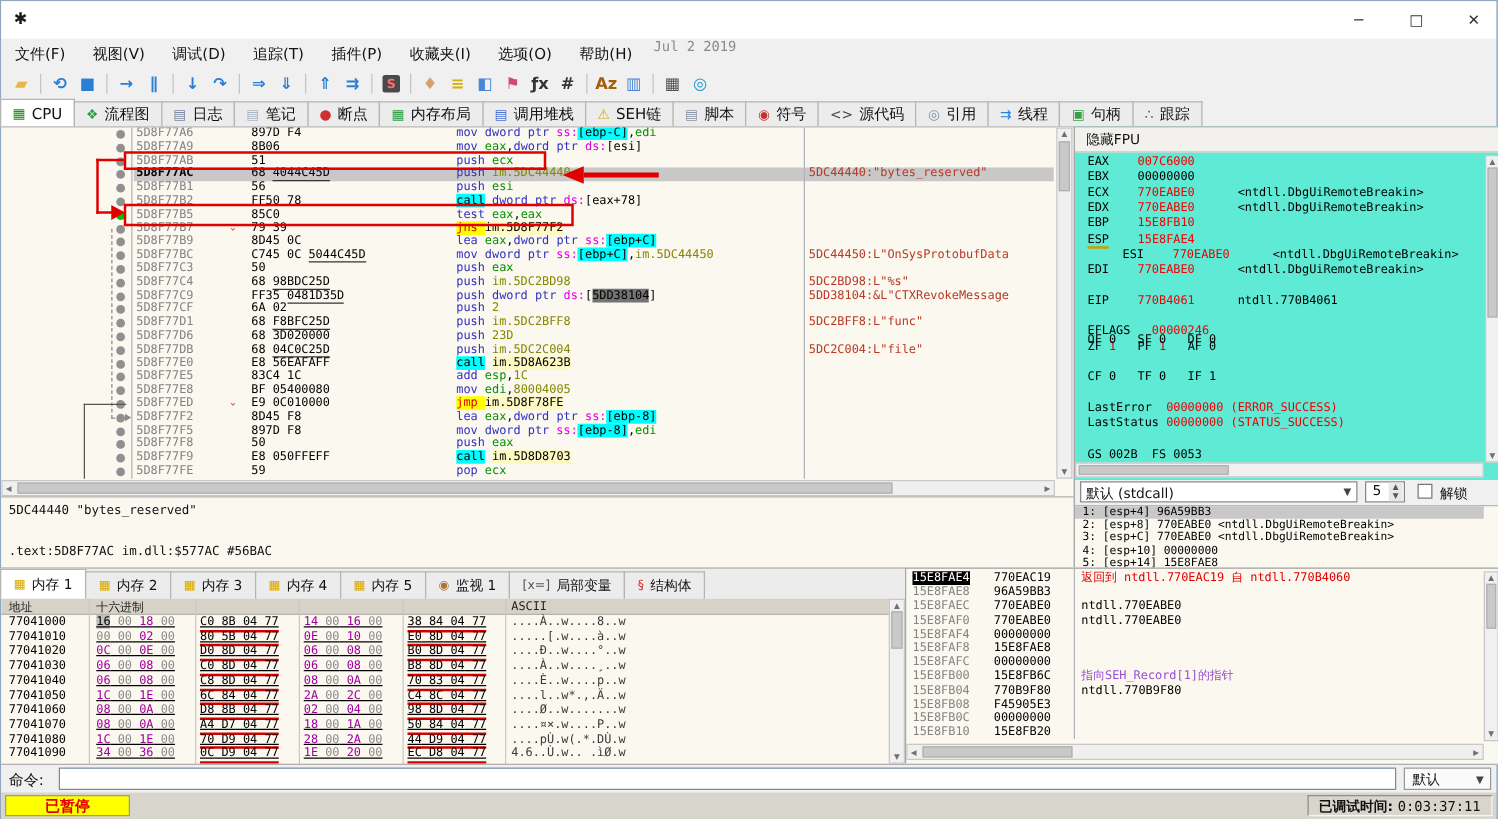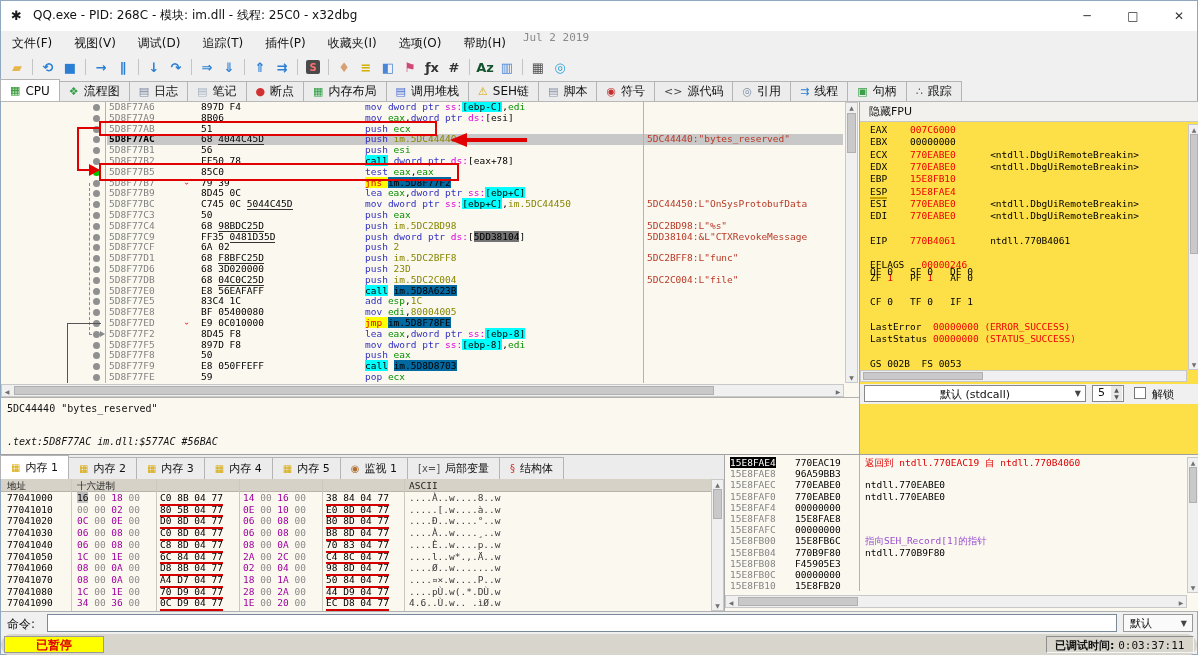--- a/index.html
+++ b/index.html
@@ -40,70 +40,70 @@
   .dot.green { background:#00c400; }
   .vmark { position:absolute; left:182px; top:0; color:#dd0000; font-size:8px; transform:rotate(90deg); }
   .c-addr { position:absolute; left:108px; color:#828282; }
   .c-addr.sel { color:#000; font-weight:bold; }
   .c-bytes { position:absolute; left:200px; color:#000; }
   .c-ins { position:absolute; left:364px; color:#000; }
   .c-cmt { position:absolute; left:646px; color:#b83a26; }
   .u { border-bottom:1px solid #333; }
   .tk-mn,.tk-kw { color:#3030c0; } .tk-reg { color:#089000; } .tk-seg { color:#e000e0; }
   .tk-mc { background:#00ffff; color:#000; } .tk-mb { color:#000; } .tk-imm { color:#868600; }
-  .tk-cm { background:#00ffff; color:#000; } .tk-jt { background:#0369a1; color:#000; }
+  .tk-cm { background:#00ffff; color:#000; } .tk-jt { background:#fef9c3; color:#000; }
   .tk-jm { background:#ffff00; color:#e00000; } .tk-hy { background:#737373; color:#000; } .tk-t { color:#000; }
   .gutline { position:absolute; background:transparent; }
   .vsep { position:absolute; top:0; width:1px; height:281px; background:#b0b4ba; }
 
   
   .redbox { position:absolute; border:2px solid #e00000; background:transparent; }
   .redline { position:absolute; background:#e00000; }
   .tri-right { position:absolute; width:0; height:0; border-top:6px solid transparent; border-bottom:6px solid transparent; border-left:11px solid #e00000; }
   .tri-left { position:absolute; width:0; height:0; border-top:7px solid transparent; border-bottom:7px solid transparent; border-right:17px solid #e00000; }
 
   
   .sb { position:absolute; background:#f0f0f0; border:1px solid #c8c8c8; }
   .sb .thumb { position:absolute; background:#c9c9c9; border:1px solid #b0b0b0; }
   .sb .arr { position:absolute; color:#707070; font-size:6px; width:100%; text-align:center; }
 
   
   .infobox { position:absolute; left:0; top:396px; width:858px; height:57px; background:#fbf8f0; border-top:1px solid #b0b0b0; font-family:"DejaVu Sans Mono",monospace; font-size:10px; color:#111; }
   .infobox .l1 { position:absolute; left:6px; top:5px; }
-  .infobox .l2 { position:absolute; left:6px; top:38px;font-style:italic; }
-
-  
-  .regpane { position:absolute; left:858px; top:100px; width:340px; height:353px; background:#fde047; border-left:1px solid #a8a8a8; border-top:1px solid #b8b8b8; }
+  .infobox .l2 { position:absolute; left:6px; top:38px; }
+
+  
+  .regpane { position:absolute; left:858px; top:100px; width:340px; height:353px; background:#5eead4; border-left:1px solid #a8a8a8; border-top:1px solid #b8b8b8; }
   .fpubtn { position:absolute; left:0; top:0; width:100%; height:20px; background:#f2f1ee; border-bottom:1px solid #c6c6c6; font-size:11px; color:#111; padding-left:9px; line-height:19px; }
   .rrow { position:absolute; left:10px; white-space:pre; font-family:"DejaVu Sans Mono",monospace; font-size:9.5px; line-height:12px; color:#000; }
   .rk { color:#000; } .rred { color:#f00000; }
   .resp { color:#000; border-bottom:2px solid #c8a000; }
   .reg-hscroll { left:0; top:268px; width:327px; height:12px; }
   .convrow { position:absolute; left:0; top:282px; width:100%; height:20px; background:#f0f0f0; }
-  .combo { position:absolute; left:4px; top:1px; width:222px; height:17px; background:#fff; border:1px solid #888; font-size:11px; padding:1px 4px; color:#111;text-align:center; }
+  .combo { position:absolute; left:4px; top:1px; width:222px; height:17px; background:#fff; border:1px solid #888; font-size:11px; padding:1px 4px; color:#111; }
   .combo .arrow { position:absolute; right:4px; top:3px; font-size:8px; color:#444; }
   .spin { position:absolute; left:232px; top:1px; width:32px; height:17px; background:#fff; border:1px solid #888; font-size:11px; padding-left:5px; color:#111; }
   .spin .updown { position:absolute; right:1px; top:0; font-size:6px; color:#555; line-height:7px; text-align:center; width:11px; background:#e8e8e8; height:15px; }
   .chk { position:absolute; left:274px; top:3px; width:12px; height:12px; background:#fff; border:1px solid #777; }
   .chklabel { position:absolute; left:292px; top:3px; font-size:11px; color:#111; }
   .argsarea { position:absolute; left:0; top:302px; width:100%; height:51px; background:#fbf8f0; border-top:1px solid #b8b8b8; }
   .arow { position:absolute; left:0; width:327px; height:10.2px; font-family:"DejaVu Sans Mono",monospace; font-size:9px; line-height:10.2px; white-space:pre; padding-left:6px; color:#000; }
   .arow.sel { background:#c8c8c8; }
 
   
   .mempane { position:absolute; left:0; top:453px; width:723px; height:157px; background:#fbf8f0; border-top:1px solid #a0a0a0; }
   .memtabs { position:absolute; left:0; top:0; width:100%; height:24px; background:#ececec; display:flex; align-items:flex-end; }
   .mtab { height:22px; display:flex; align-items:center; padding:0 10px; font-size:11px; color:#111; background:#ececec; border:1px solid #b4b4b4; border-bottom:none; margin-left:-1px; }
   .mtab.active { background:#ffffff; height:24px; }
   .mtab .tico { margin-right:5px; font-size:10px; }
   .memhdr { position:absolute; left:0; top:24px; width:100%; height:13px; background:#d6d2c8; border-bottom:1px solid #b8b4aa; font-family:"DejaVu Sans Mono",monospace; font-size:9.5px; color:#222; }
   .memhdr span { position:absolute; top:1px; }
   .mrow { position:absolute; left:0; width:710px; height:11.7px; font-family:"DejaVu Sans Mono",monospace; font-size:9.5px; line-height:11.7px; white-space:pre; }
   .maddr { position:absolute; left:6px; color:#000; }
-  .mgrp { position:absolute; }
+  .mgrp { position:absolute;text-decoration:underline; }
   .mgrp.u { border-bottom:2px solid #d40000; }
   .bz { color:#8a8a8a; } .bp { color:#a000a0; } .bk { color:#000; } .bsel { background:#c0c0c0; color:#000; }
   .mascii { position:absolute; left:408px; color:#3a3a3a; }
   .mvsep { position:absolute; top:24px; width:1px; height:133px; background:#ccc8be; }
 
   
   .stackpane { position:absolute; left:723px; top:453px; width:475px; height:157px; background:#fbf8f0; border-top:1px solid #a0a0a0; border-left:1px solid #a8a8a8; }
   .srow { position:absolute; left:0; width:460px; height:11.2px; font-family:"DejaVu Sans Mono",monospace; font-size:9.5px; line-height:11.2px; white-space:pre; }
   .saddr { position:absolute; left:5px; color:#848484; }
   .saddr.sel { background:#000; color:#fff; }
@@ -113,33 +113,32 @@
   .ssep { position:absolute; left:134px; top:0; width:1px; height:136px; background:#b0b4ba; }
 
   
   .cmdbar { position:absolute; left:0; top:610px; width:100%; height:23px; background:#f0f0f0; border-top:1px solid #b0b0b0; }
   .cmdlabel { position:absolute; left:6px; top:4px; font-size:12px; color:#111; }
   .cmdinput { position:absolute; left:46px; top:2px; width:1070px; height:18px; background:#fff; border:1px solid #7a8a99; font-size:11px; padding:0 4px; font-family:"DejaVu Sans Mono",monospace; }
   .cmdcombo { position:absolute; left:1122px; top:2px; width:70px; height:18px; background:#fafafa; border:1px solid #999; font-size:11px; padding:1px 6px; color:#111; }
   .cmdcombo .arrow { position:absolute; right:5px; top:4px; font-size:8px; color:#444; }
 
   
-  .statusbar { position:absolute; left:0; top:633px; width:100%; height:22px; background:#d8d5cd;border-radius:11px; }
+  .statusbar { position:absolute; left:0; top:633px; width:100%; height:22px; background:#d8d5cd; }
   .paused { position:absolute; left:3px; top:2px; width:100px; height:17px; background:#ffff00; border:1px solid #9a9a9a; color:#e00000; font-weight:bold; font-size:12px; text-align:center; line-height:16px; }
   .stmsg { position:absolute; left:106px; top:2px; width:935px; height:17px; border:1px solid; border-color:#8e8e8e #f6f6f6 #f6f6f6 #8e8e8e; font-family:"DejaVu Sans Mono",monospace; font-size:10px; color:#111; padding:2px 0 0 7px; }
   .sttime { position:absolute; left:1045px; top:2px; width:148px; height:17px; border:1px solid; border-color:#8e8e8e #f6f6f6 #f6f6f6 #8e8e8e; font-size:11px; font-weight:bold; color:#111; padding:1px 0 0 8px; }
 </style>
 </head>
 <body>
 
 <div class="win">
 
   <div class="titlebar">
     <span class="appicon">✱</span>
-    <span class="title-text">QQ.exe - PID: 268C - 模块: im.dll - 线程: 25C0 - x32dbg</span>
     <div class="winbtns">
       <span class="wbtn">─</span>
       <span class="wbtn">□</span>
       <span class="wbtn">✕</span>
     </div>
   </div>
 
   <div class="menubar" id="menubar">
       <span class="menuitem">文件(F)</span>
       <span class="menuitem">视图(V)</span>
@@ -174,21 +173,21 @@
         <span class="boxed" style="background: rgb(74, 74, 74); color: rgb(255, 112, 112);">S</span>
       </span>
       <div class="tsep"></div>
       <span class="ticon" style="color: rgb(216, 160, 112);">♦</span>
       <span class="ticon" style="color: rgb(212, 176, 0);">≡</span>
       <span class="ticon" style="color: rgb(74, 134, 216);">◧</span>
       <span class="ticon" style="color: rgb(208, 72, 120);">⚑</span>
       <span class="ticon" style="color: rgb(51, 51, 51);">ƒx</span>
       <span class="ticon" style="color: rgb(51, 51, 51);">#</span>
       <div class="tsep"></div>
-      <span class="ticon" style="color: #14532d;">Az</span>
+      <span class="ticon" style="color: #a16207;">Az</span>
       <span class="ticon" style="color: rgb(74, 134, 216);">▥</span>
       <div class="tsep"></div>
       <span class="ticon" style="color: rgb(80, 80, 80);">▦</span>
       <span class="ticon" style="color: rgb(42, 159, 212);">◎</span>
     </div>
 
   <div class="tabbar" id="tabbar">
       <div class="tab active">
         <span class="tico" style="color: rgb(31, 140, 31);">▦</span>
         <span>CPU</span>
@@ -325,21 +324,21 @@
 
   <div class="regpane">
     <div class="fpubtn">隐藏FPU</div>
     <div id="reg-rows">
         <div class="rrow" style="top: 22px;"><span class="rk">EAX    </span><span class="rred">007C6000</span></div>
         <div class="rrow" style="top: 34.3px;"><span class="rk">EBX    </span><span class="rk">00000000</span></div>
         <div class="rrow" style="top: 46.6px;"><span class="rk">ECX    </span><span class="rred">770EABE0</span><span class="rk">      </span><span class="rk">&lt;ntdll.DbgUiRemoteBreakin&gt;</span></div>
         <div class="rrow" style="top: 58.9px;"><span class="rk">EDX    </span><span class="rred">770EABE0</span><span class="rk">      </span><span class="rk">&lt;ntdll.DbgUiRemoteBreakin&gt;</span></div>
         <div class="rrow" style="top: 71.2px;"><span class="rk">EBP    </span><span class="rred">15E8FB10</span></div>
         <div class="rrow" style="top: 83.5px;"><span class="resp">ESP</span><span class="rk">    </span><span class="rred">15E8FAE4</span></div>
-        <div class="rrow" style="top: 95.8px;"><span class="rk">ESI    </span><span class="rred">770EABE0</span><span class="rk">      </span><span class="rk">&lt;ntdll.DbgUiRemoteBreakin&gt;</span></div>
+        <div class="rrow" style="top: 95.8px; margin-left: 28px;"><span class="rk">ESI    </span><span class="rred">770EABE0</span><span class="rk">      </span><span class="rk">&lt;ntdll.DbgUiRemoteBreakin&gt;</span></div>
         <div class="rrow" style="top: 108.1px;"><span class="rk">EDI    </span><span class="rred">770EABE0</span><span class="rk">      </span><span class="rk">&lt;ntdll.DbgUiRemoteBreakin&gt;</span></div>
         <div class="rrow" style="top: 120.4px;"></div>
         <div class="rrow" style="top: 132.7px;"><span class="rk">EIP    </span><span class="rred">770B4061</span><span class="rk">      </span><span class="rk">ntdll.770B4061</span></div>
         <div class="rrow" style="top: 145px;"></div>
         <div class="rrow" style="top: 157.3px;"><span class="rk">EFLAGS   </span><span class="rred">00000246</span></div>
         <div class="rrow" style="top: 169.6px;"><span class="rk">ZF </span><span class="rred">1</span><span class="rk">   PF </span><span class="rred">1</span><span class="rk">   AF 0</span></div>
         <div class="rrow" style="top: 164px;"><span class="rk">OF 0   SF 0   DF 0</span></div>
         <div class="rrow" style="top: 194.2px;"><span class="rk">CF 0   TF 0   IF 1</span></div>
         <div class="rrow" style="top: 206.5px;"></div>
         <div class="rrow" style="top: 218.8px;"><span class="rk">LastError  </span><span class="rred">00000000 (ERROR_SUCCESS)</span></div>
@@ -358,20 +357,29 @@
     <div class="convrow">
       <div class="combo">
         <span>默认 (stdcall)</span><span class="arrow">▼</span>
       </div>
       <div class="spin">
         <span>5</span>
         <span class="updown">▲<br>▼</span>
       </div>
       <div class="chk"></div>
       <span class="chklabel">解锁</span>
+    </div>
+    <div class="argsarea">
+      <div id="args-rows">
+          <div class="arow sel" style="top: 0px;">1: [esp+4] 96A59BB3</div>
+          <div class="arow" style="top: 10.2px;">2: [esp+8] 770EABE0 &lt;ntdll.DbgUiRemoteBreakin&gt;</div>
+          <div class="arow" style="top: 20.4px;">3: [esp+C] 770EABE0 &lt;ntdll.DbgUiRemoteBreakin&gt;</div>
+          <div class="arow" style="top: 30.6px;">4: [esp+10] 00000000</div>
+          <div class="arow" style="top: 40.8px;">5: [esp+14] 15E8FAE8</div>
+        </div>
     </div>
   </div>
 
   <div class="mempane">
     <div class="memtabs" id="memtabs">
         <div class="mtab active">
           <span class="tico" style="color: rgb(216, 168, 0);">▦</span>
           <span>内存 1</span>
         </div>
         <div class="mtab">

